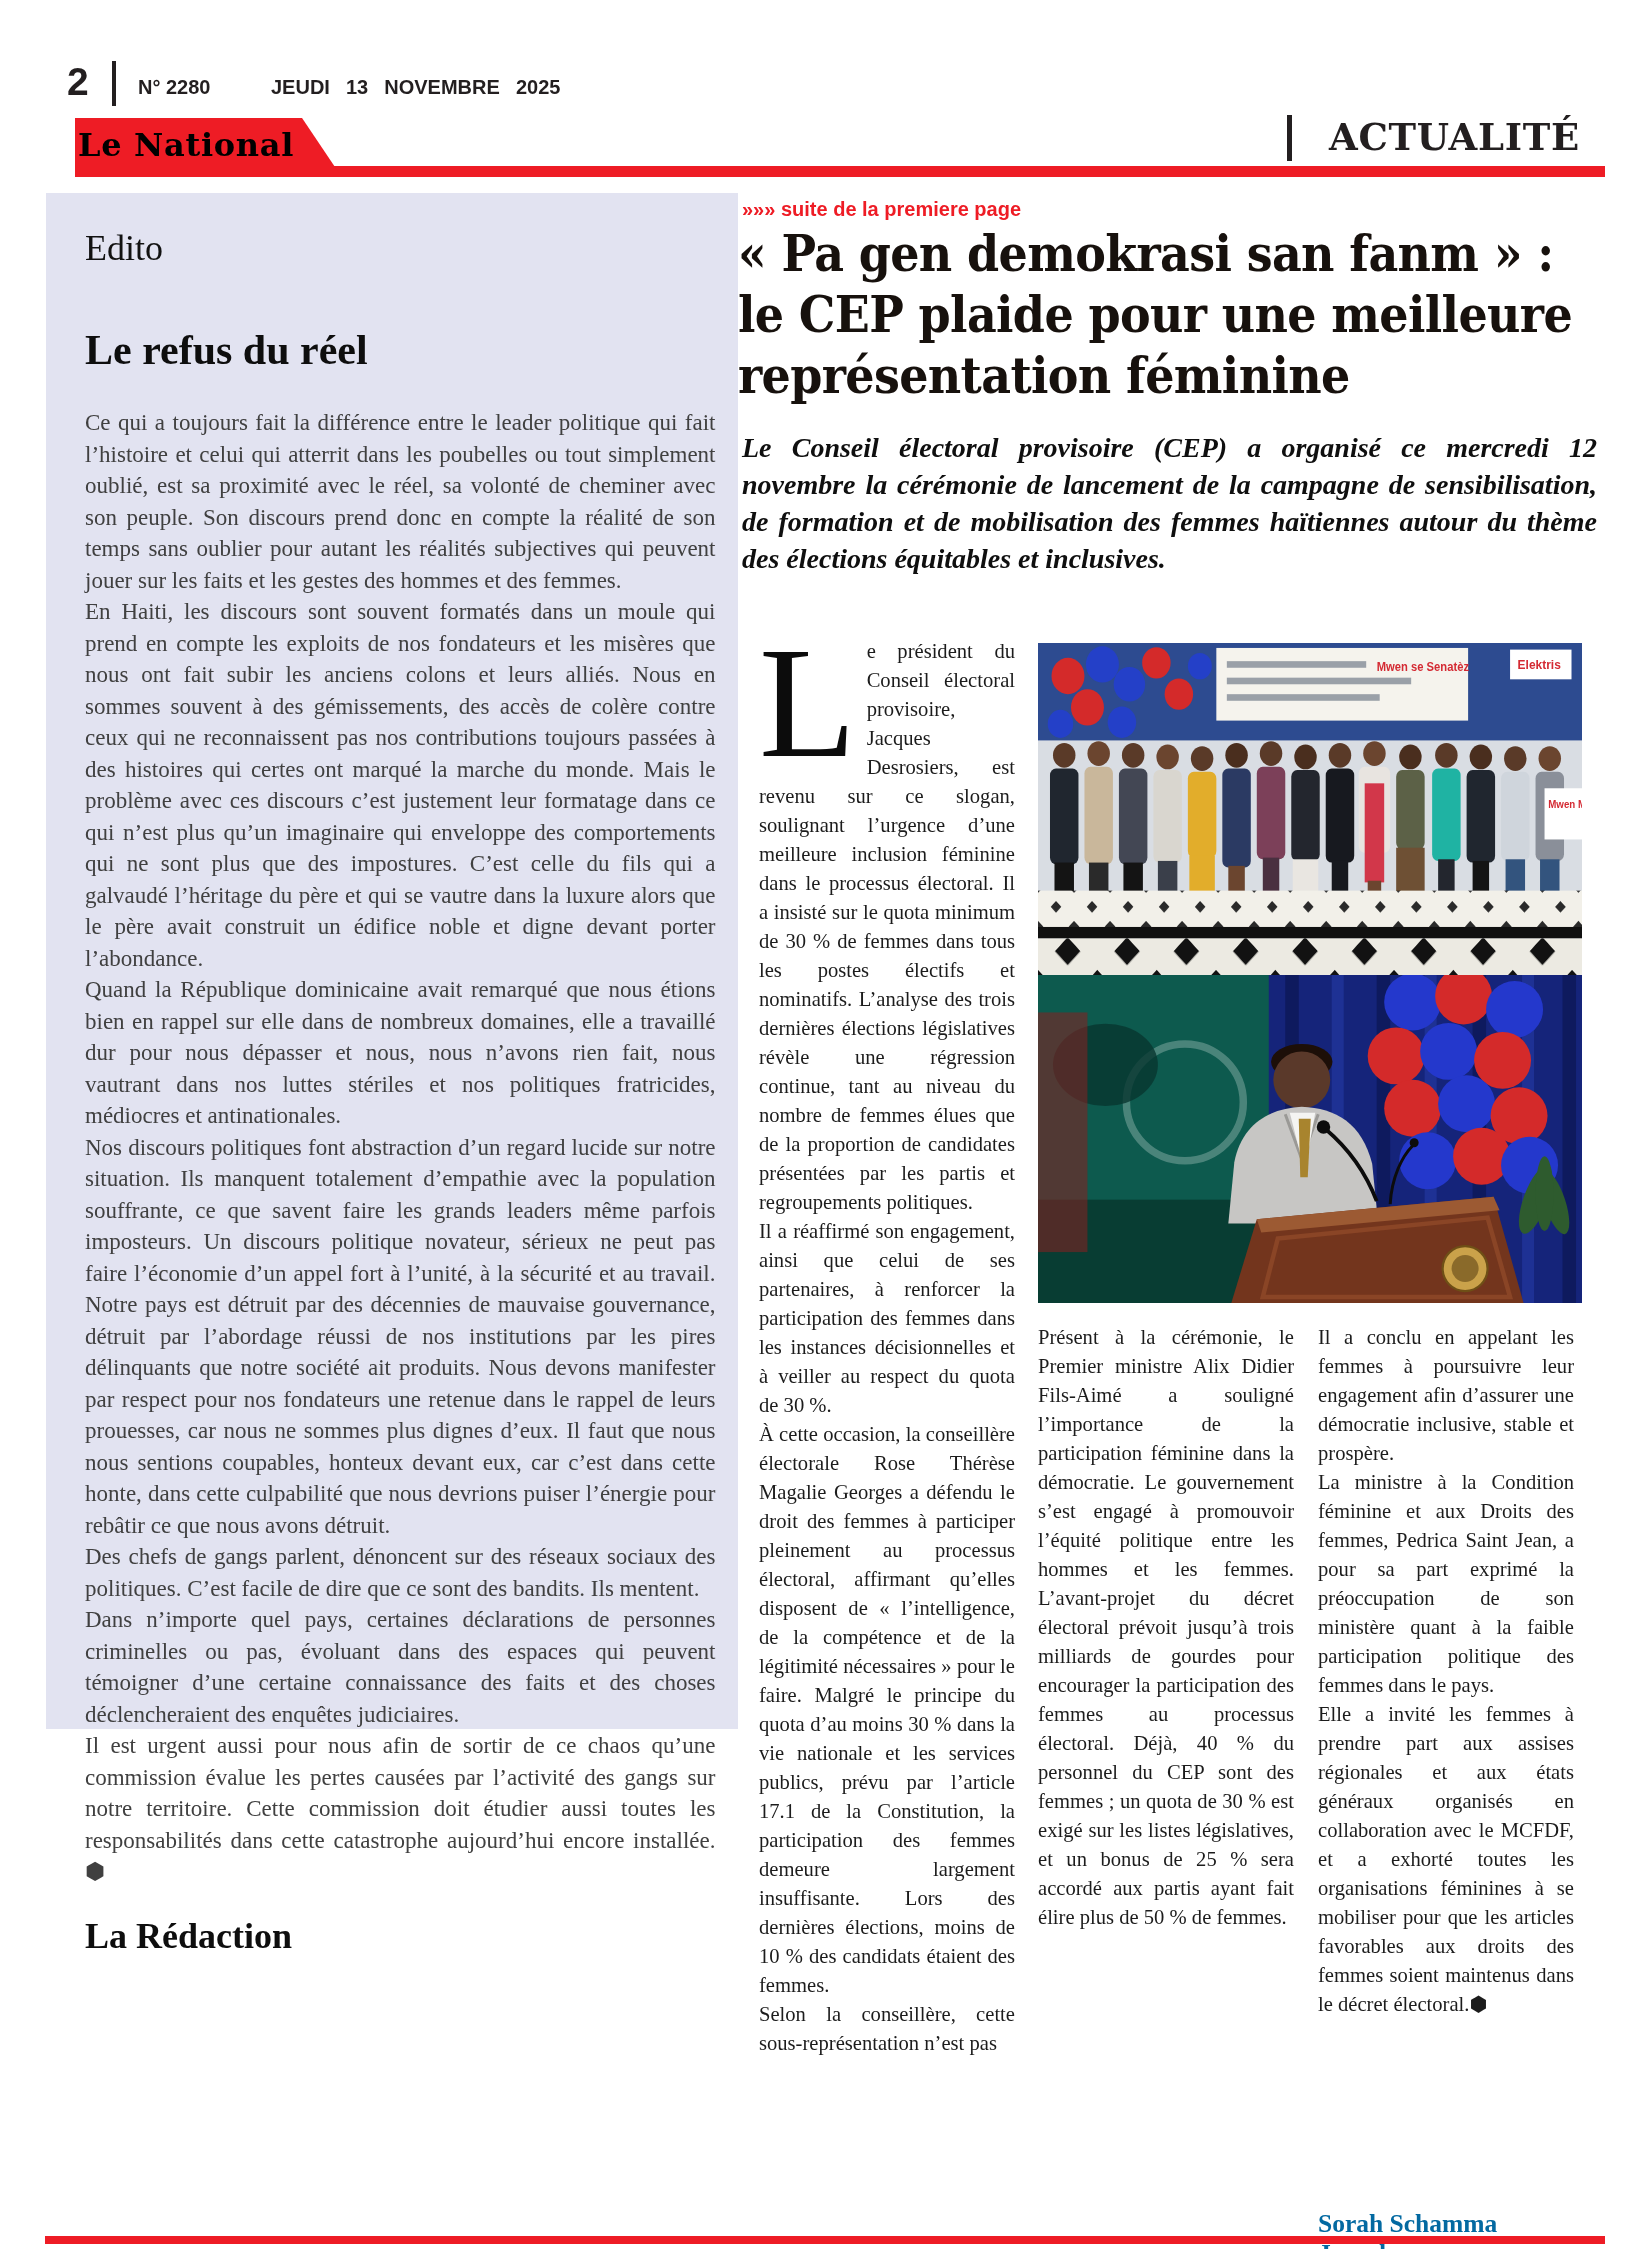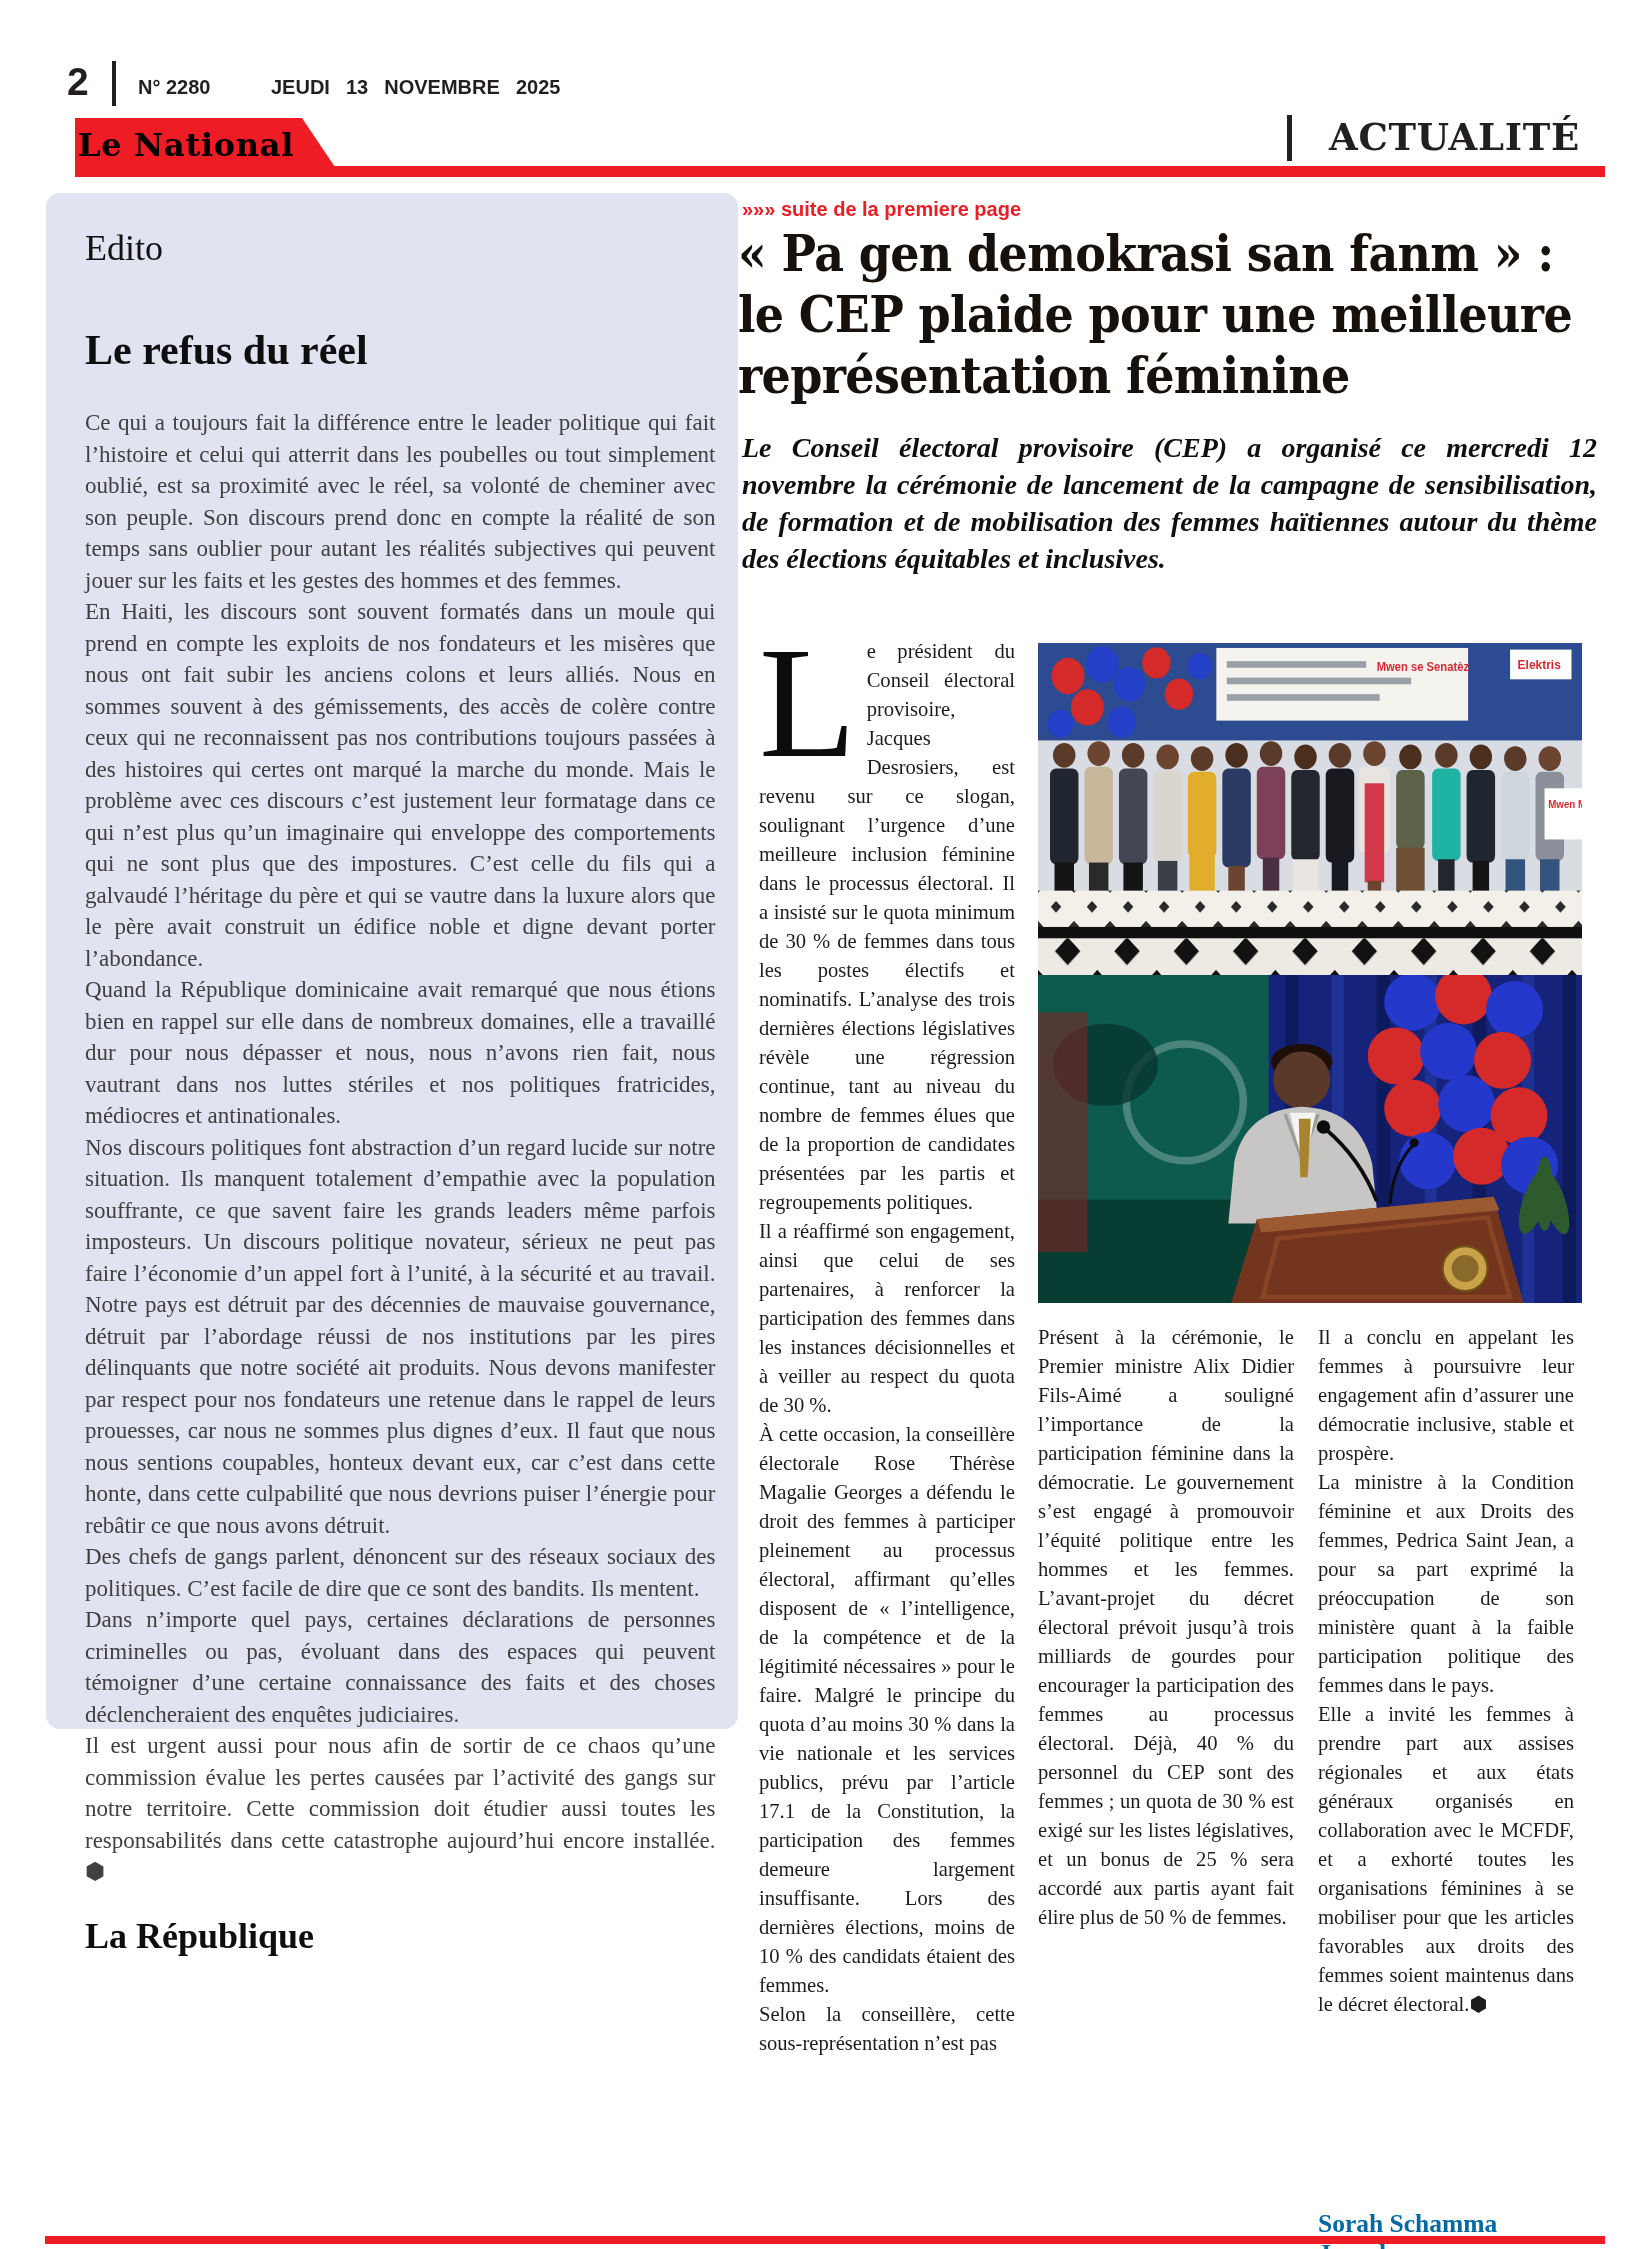--- a/index.html
+++ b/index.html
@@ -18,21 +18,21 @@
   .brand-logo {
     position:absolute; left:75px; top:118px; width:264px; height:55px; background:#ee1c25;
     clip-path: polygon(0 0, 86% 0, 100% 100%, 0 100%);
     color:#000000; font:700 32px/55px "DejaVu Serif", serif; padding-left:3px; letter-spacing:0.7px;
   }
   .section-bar { position:absolute; left:1287px; top:115px; width:4.5px; height:46px; background:#231f20; }
   .section { position:absolute; left:1329px; top:115px; font:700 37px "DejaVu Serif", serif; color:#231f20; letter-spacing:0.7px; }
   
   .edito-panel {
     position:absolute; left:46px; top:193px; width:692px; height:1536px;
-    background:#e2e3f1; padding:34px 22.5px 0 39px;border-radius:14px;
+    background:#e2e3f1; padding:34px 22.5px 0 39px;
   }
   .edito-kicker { font:400 36px "Liberation Serif", serif; color:#111; }
   .edito-title  { font:700 42px "Liberation Serif", serif; color:#0e0e0e; margin-top:57px; }
   .edito-body   { margin-top:33px; }
   .edito-body p {
     font-size:23px; line-height:31.5px; text-align:justify; color:#404040;
     hyphens:auto; -webkit-hyphens:auto;
   }
   .edito-sig { font:700 36px "Liberation Serif", serif; margin-top:27px; color:#0e0e0e; }
   
@@ -85,21 +85,21 @@
     <h1 class="edito-title">Le refus du réel</h1>
     <div class="edito-body">
       <p>Ce qui a toujours fait la différence entre le leader politique qui fait l’histoire et celui qui atterrit dans les poubelles ou tout simplement oublié, est sa proximité avec le réel, sa volonté de cheminer avec son peuple. Son discours prend donc en compte la réalité de son temps sans oublier pour autant les réalités subjectives qui peuvent jouer sur les faits et les gestes des hommes et des femmes.</p>
       <p>En Haiti, les discours sont souvent formatés dans un moule qui prend en compte les exploits de nos fondateurs et les misères que nous ont fait subir les anciens colons et leurs alliés. Nous en sommes souvent à des gémissements, des accès de colère contre ceux qui ne reconnaissent pas nos contributions toujours passées à des histoires qui certes ont marqué la marche du monde. Mais le problème avec ces discours c’est justement leur formatage dans ce qui n’est plus qu’un imaginaire qui enveloppe des comportements qui ne sont plus que des impostures. C’est celle du fils qui a galvaudé l’héritage du père et qui se vautre dans la luxure alors que le père avait construit un édifice noble et digne devant porter l’abondance.</p>
       <p>Quand la République dominicaine avait remarqué que nous étions bien en rappel sur elle dans de nombreux domaines, elle a travaillé dur pour nous dépasser et nous, nous n’avons rien fait, nous vautrant dans nos luttes stériles et nos politiques fratricides, médiocres et antinationales.</p>
       <p>Nos discours politiques font abstraction d’un regard lucide sur notre situation. Ils manquent totalement d’empathie avec la population souffrante, ce que savent faire les grands leaders même parfois imposteurs. Un discours politique novateur, sérieux ne peut pas faire l’économie d’un appel fort à l’unité, à la sécurité et au travail. Notre pays est détruit par des décennies de mauvaise gouvernance, détruit par l’abordage réussi de nos institutions par les pires délinquants que notre société ait produits. Nous devons manifester par respect pour nos fondateurs une retenue dans le rappel de leurs prouesses, car nous ne sommes plus dignes d’eux. Il faut que nous nous sentions coupables, honteux devant eux, car c’est dans cette honte, dans cette culpabilité que nous devrions puiser l’énergie pour rebâtir ce que nous avons détruit.</p>
       <p>Des chefs de gangs parlent, dénoncent sur des réseaux sociaux des politiques. C’est facile de dire que ce sont des bandits. Ils mentent.</p>
       <p>Dans n’importe quel pays, certaines déclarations de personnes criminelles ou pas, évoluant dans des espaces qui peuvent témoigner d’une certaine connaissance des faits et des choses déclencheraient des enquêtes judiciaires.</p>
       <p>Il est urgent aussi pour nous afin de sortir de ce chaos qu’une commission évalue les pertes causées par l’activité des gangs sur notre territoire. Cette commission doit étudier aussi toutes les responsabilités dans cette catastrophe aujourd’hui encore installée. ⬢</p>
     </div>
-    <div class="edito-sig">La République</div>
+    <div class="edito-sig">La Rédaction</div>
   </aside>
 
   <div class="continuation">»»» suite de la premiere page</div>
   <h2 class="headline">
     <div>« Pa gen demokrasi san fanm » :</div>
     <div>le CEP plaide pour une meilleure</div>
     <div>représentation féminine</div>
   </h2>
   <p class="lede">Le Conseil électoral provisoire (CEP) a organisé ce mercredi 12 novembre la cérémonie de lancement de la campagne de sensibilisation, de formation et de mobilisation des femmes haïtiennes autour du thème des élections équitables et inclusives.</p>
 

